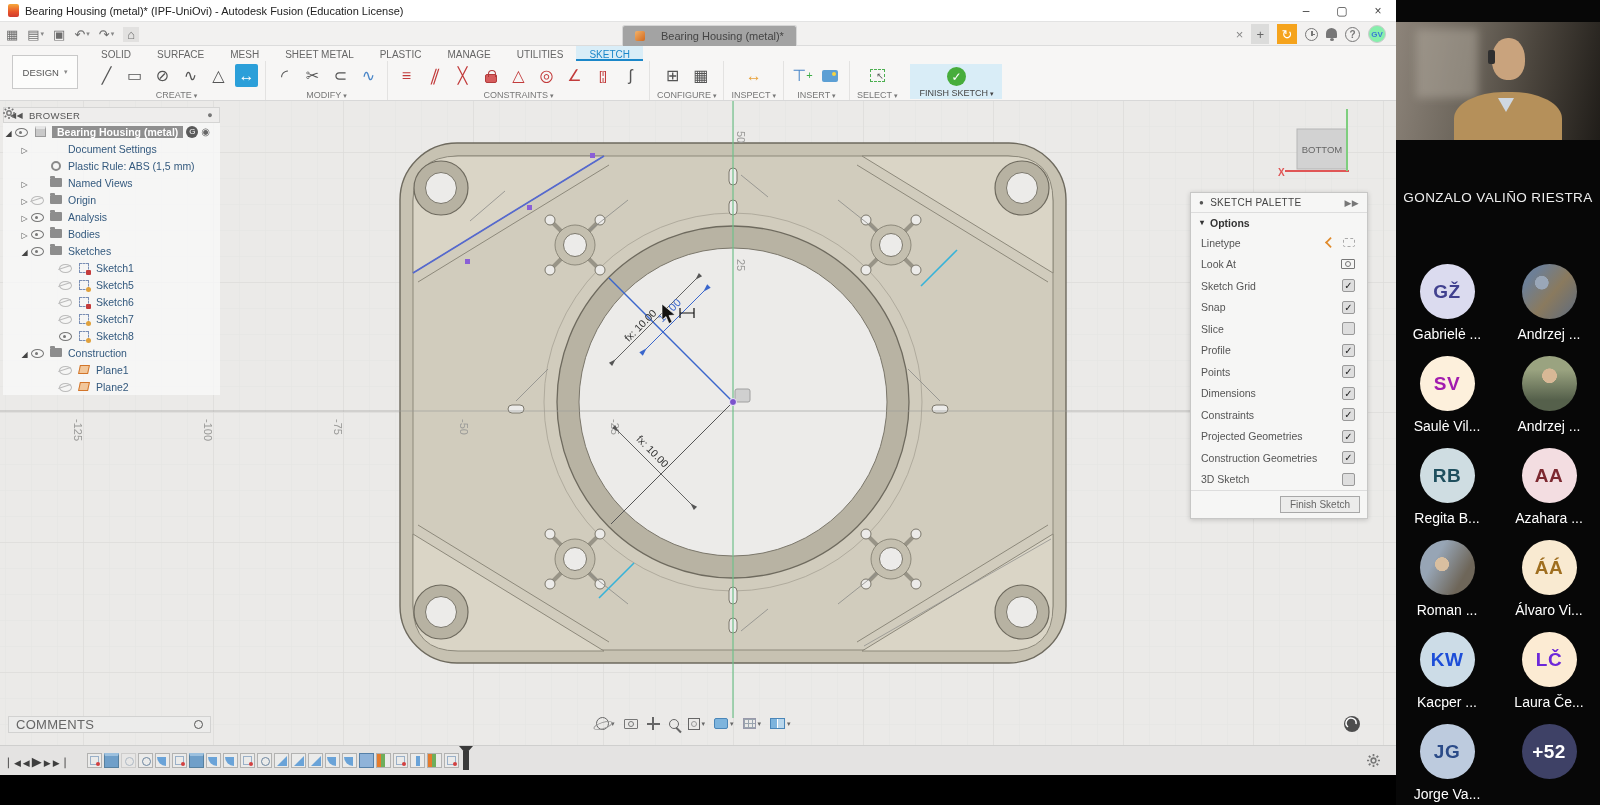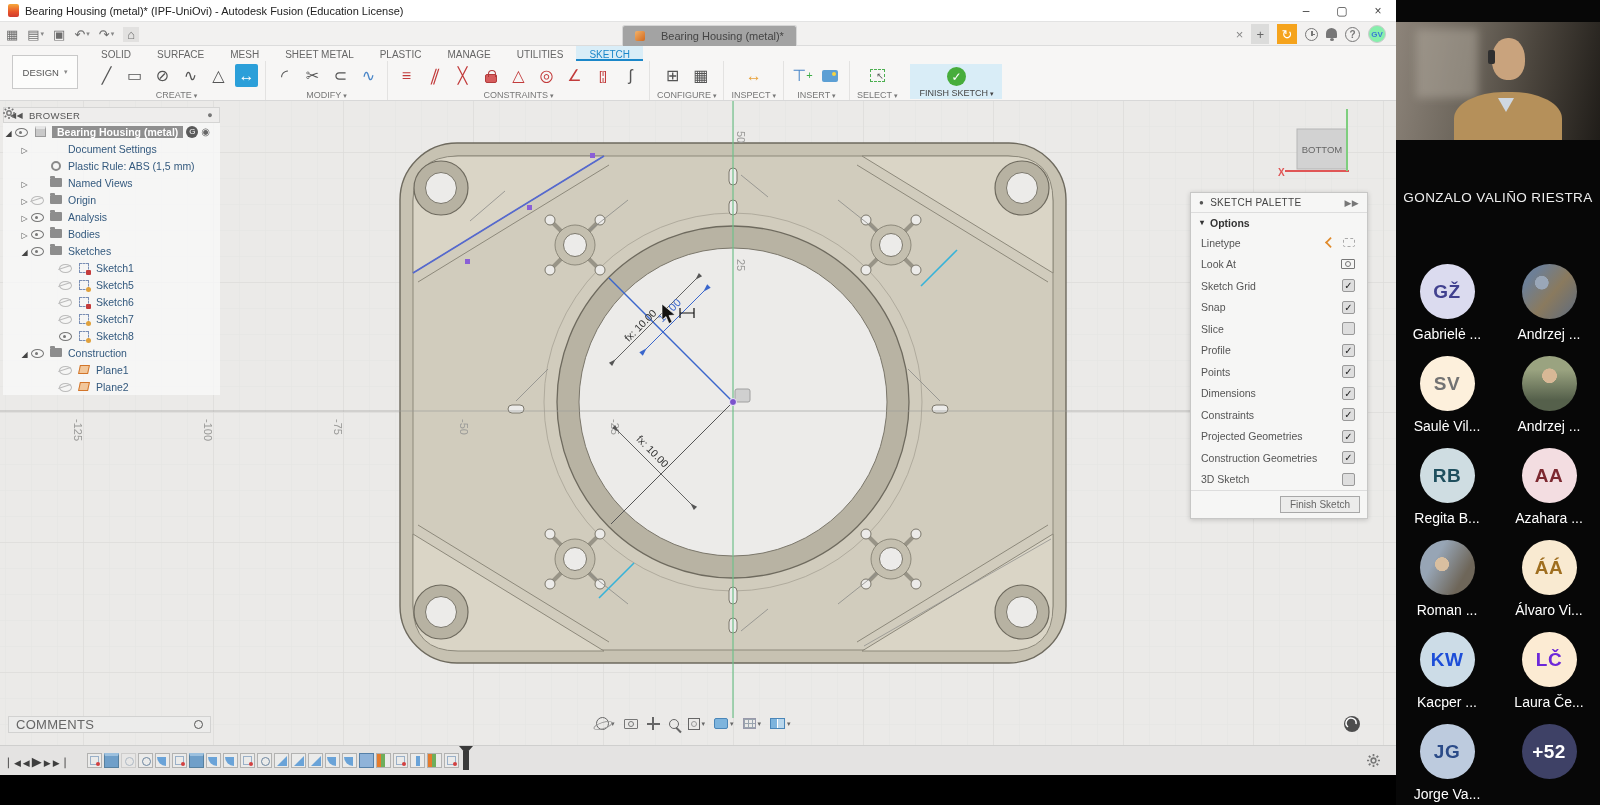--- a/index.html
+++ b/index.html
@@ -941,21 +941,21 @@
         </div>
 
         <div class="pcell">
           <div class="pavatar" data-photo="outdoor-trophy">
             <span></span>
           </div>
           <span class="pname">Andrzej ...</span>
         </div>
 
         <div class="pcell">
-          <div class="pavatar" style="background: rgb(253, 240, 220); color: #737373;">
+          <div class="pavatar" style="background: rgb(253, 240, 220); color: #a21caf;">
             <span>SV</span>
           </div>
           <span class="pname">Saulė Vil...</span>
         </div>
 
         <div class="pcell">
           <div class="pavatar" data-photo="suit-portrait">
             <span></span>
           </div>
           <span class="pname">Andrzej ...</span>

